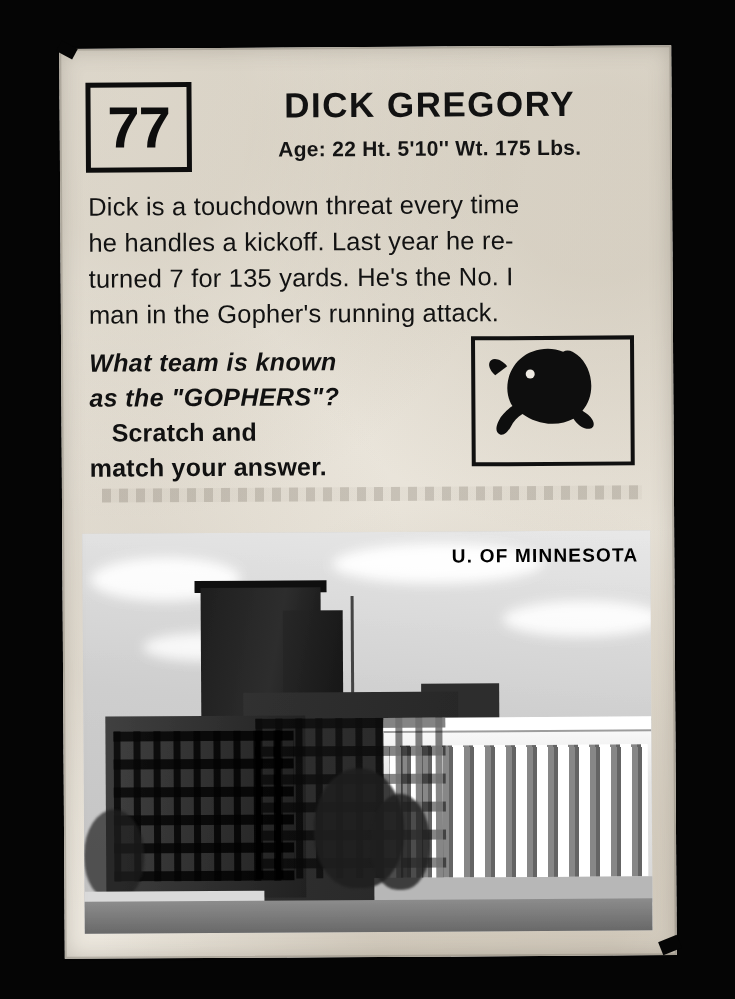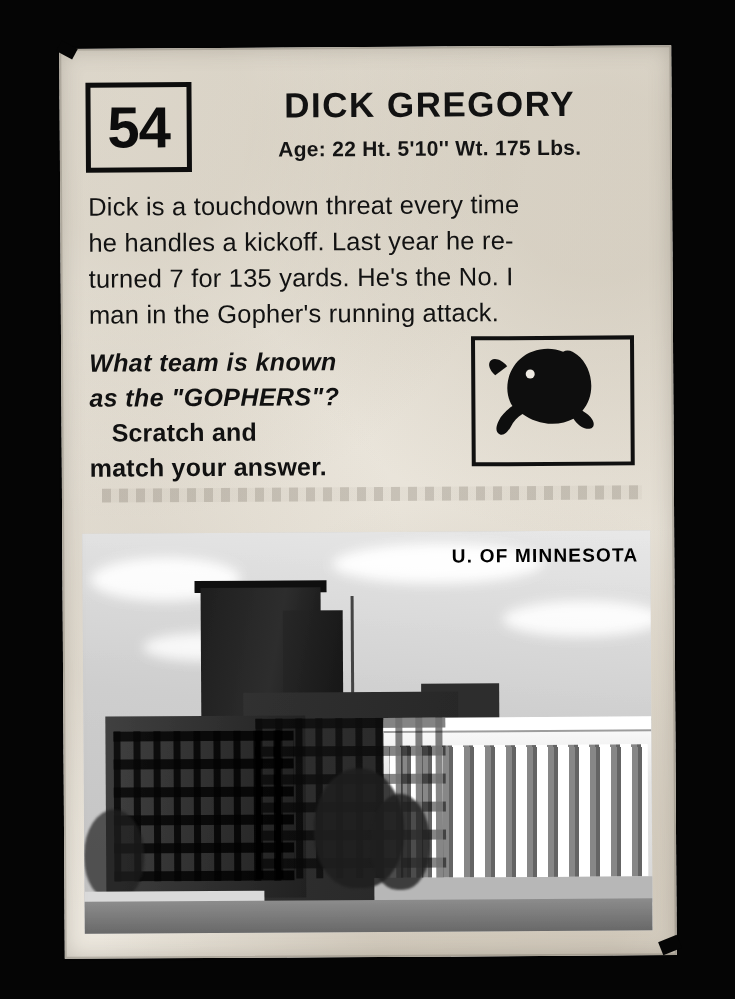--- a/index.html
+++ b/index.html
@@ -298,21 +298,21 @@
 </head>
 <body>
 
 <div id="scan">
 
   <div id="card">
     <div id="card-inner">
 
       <div class="header">
         <div class="number-box">
-          <span>54</span>
+          <span>77</span>
         </div>
         <div class="player-name">DICK GREGORY</div>
         <div class="vitals">Age: 22  Ht. 5'10''  Wt. 175 Lbs.</div>
       </div>
 
       <div class="bio">
         <div class="line">Dick is a touchdown threat every time</div>
         <div class="line">he handles a kickoff. Last year he re-</div>
         <div class="line">turned 7 for 135 yards. He's the No. I</div>
         <div class="line">man in the Gopher's running attack.</div>

